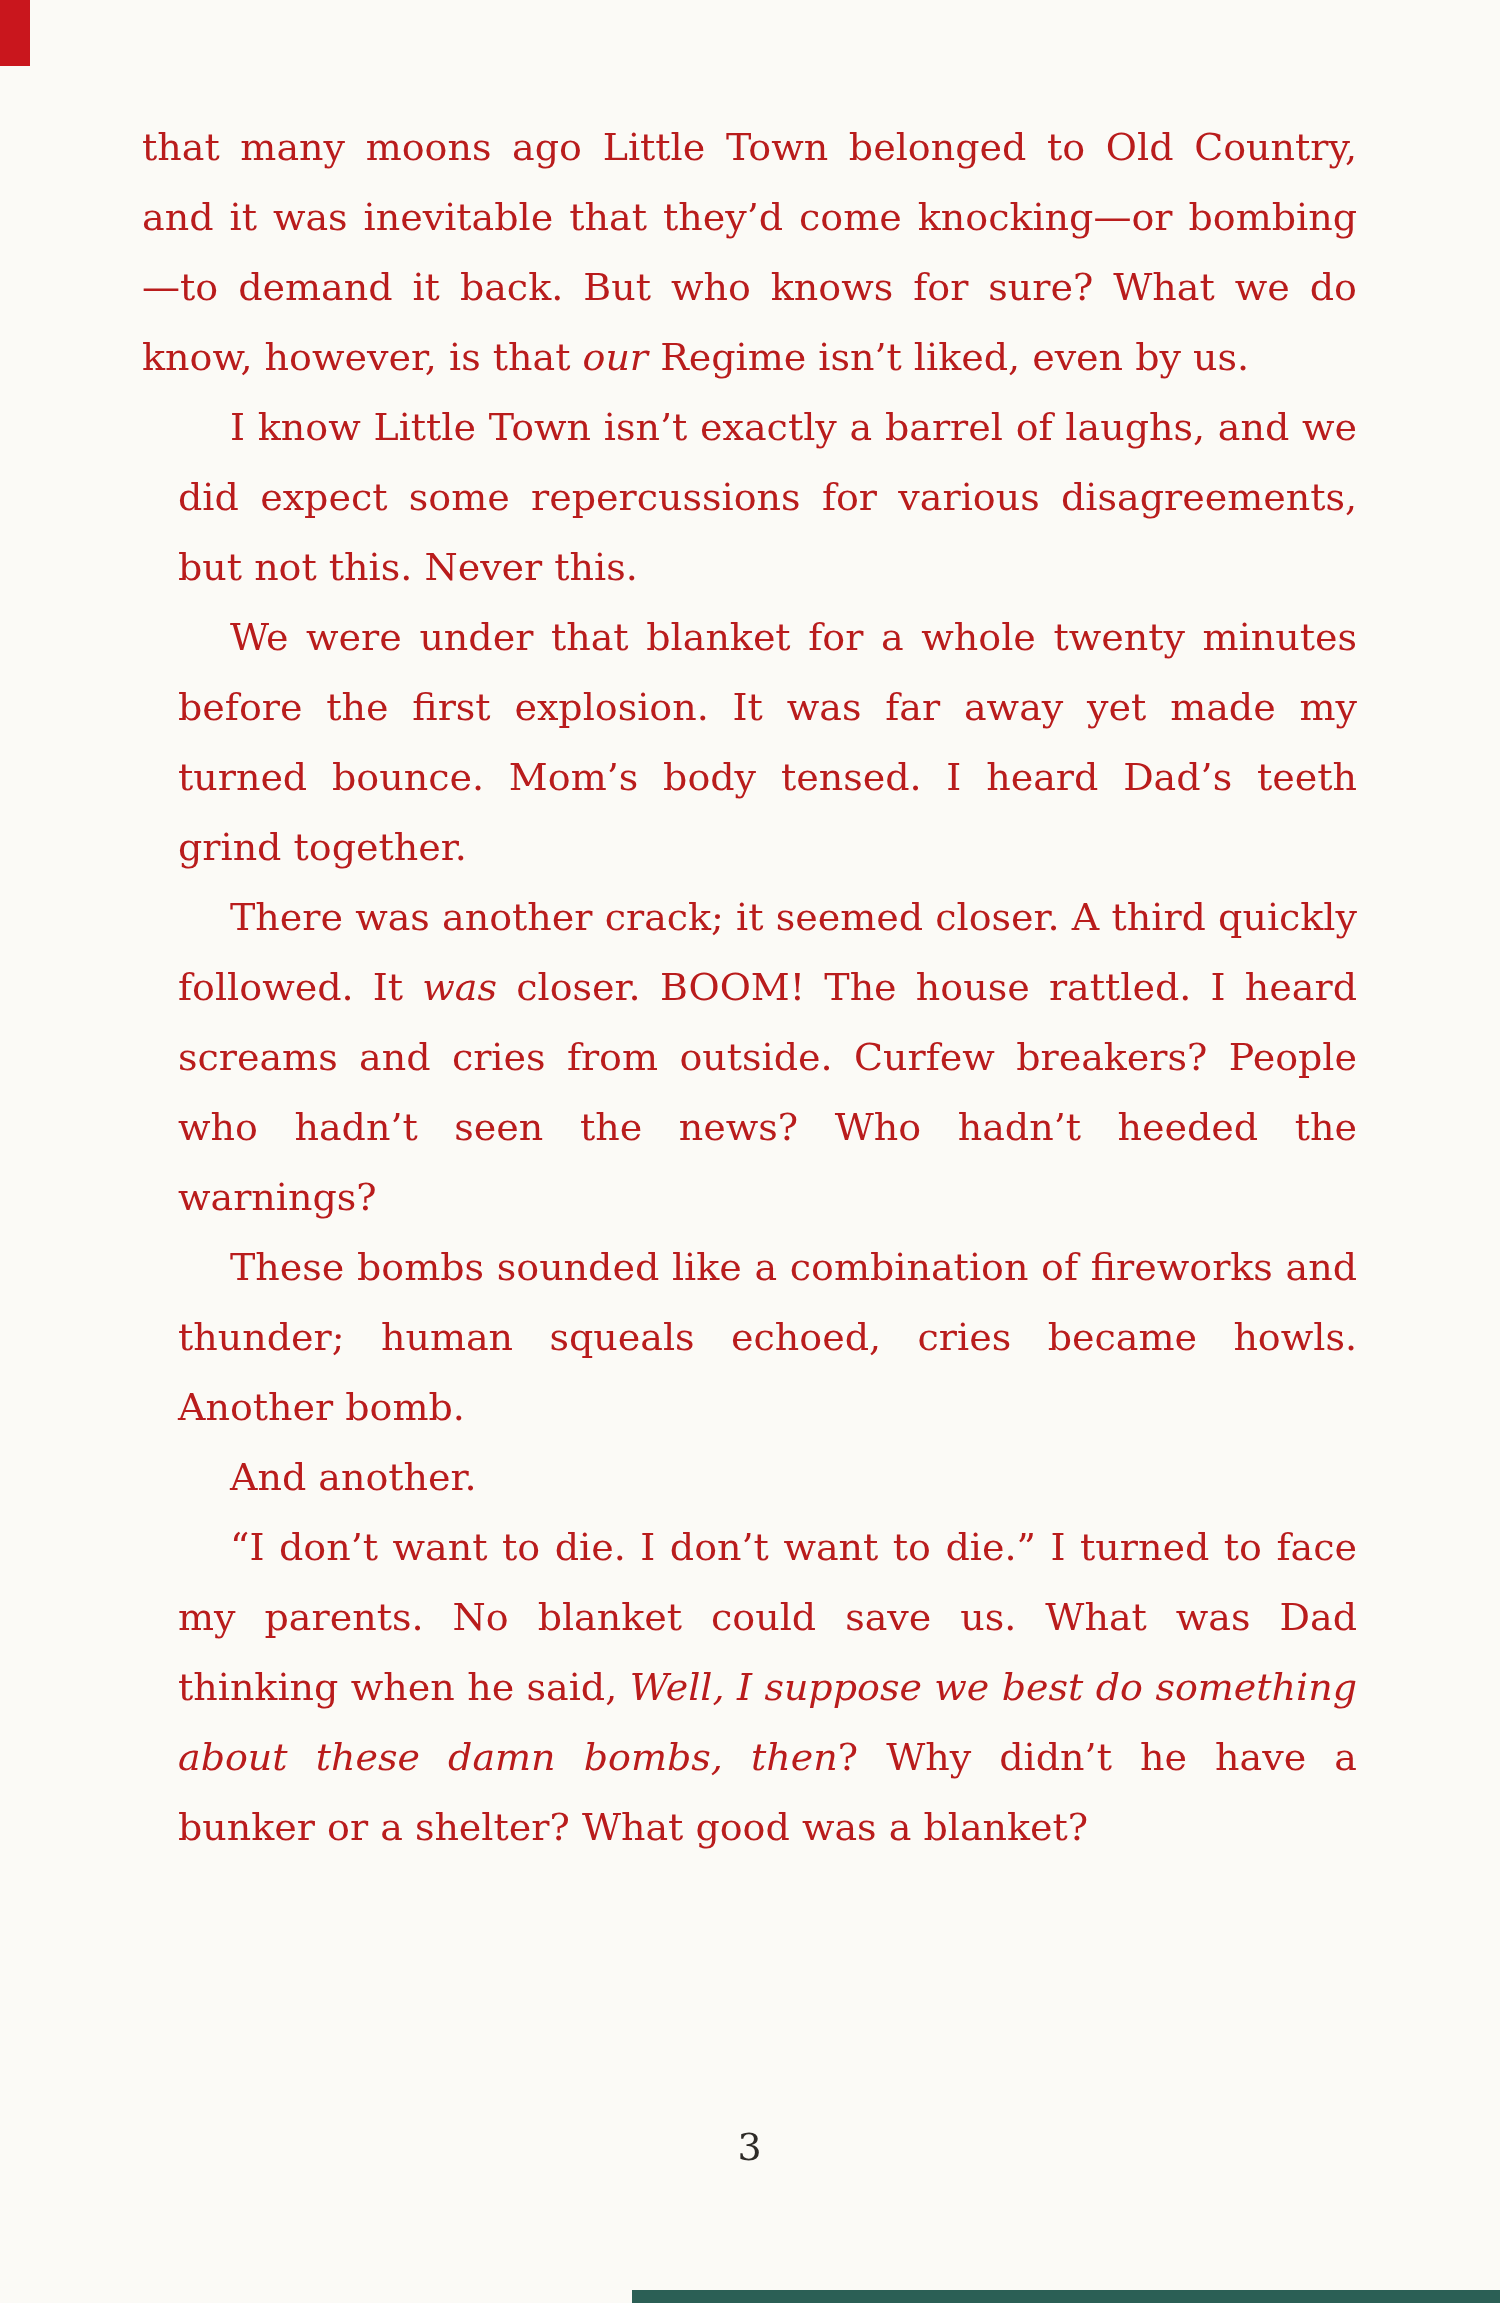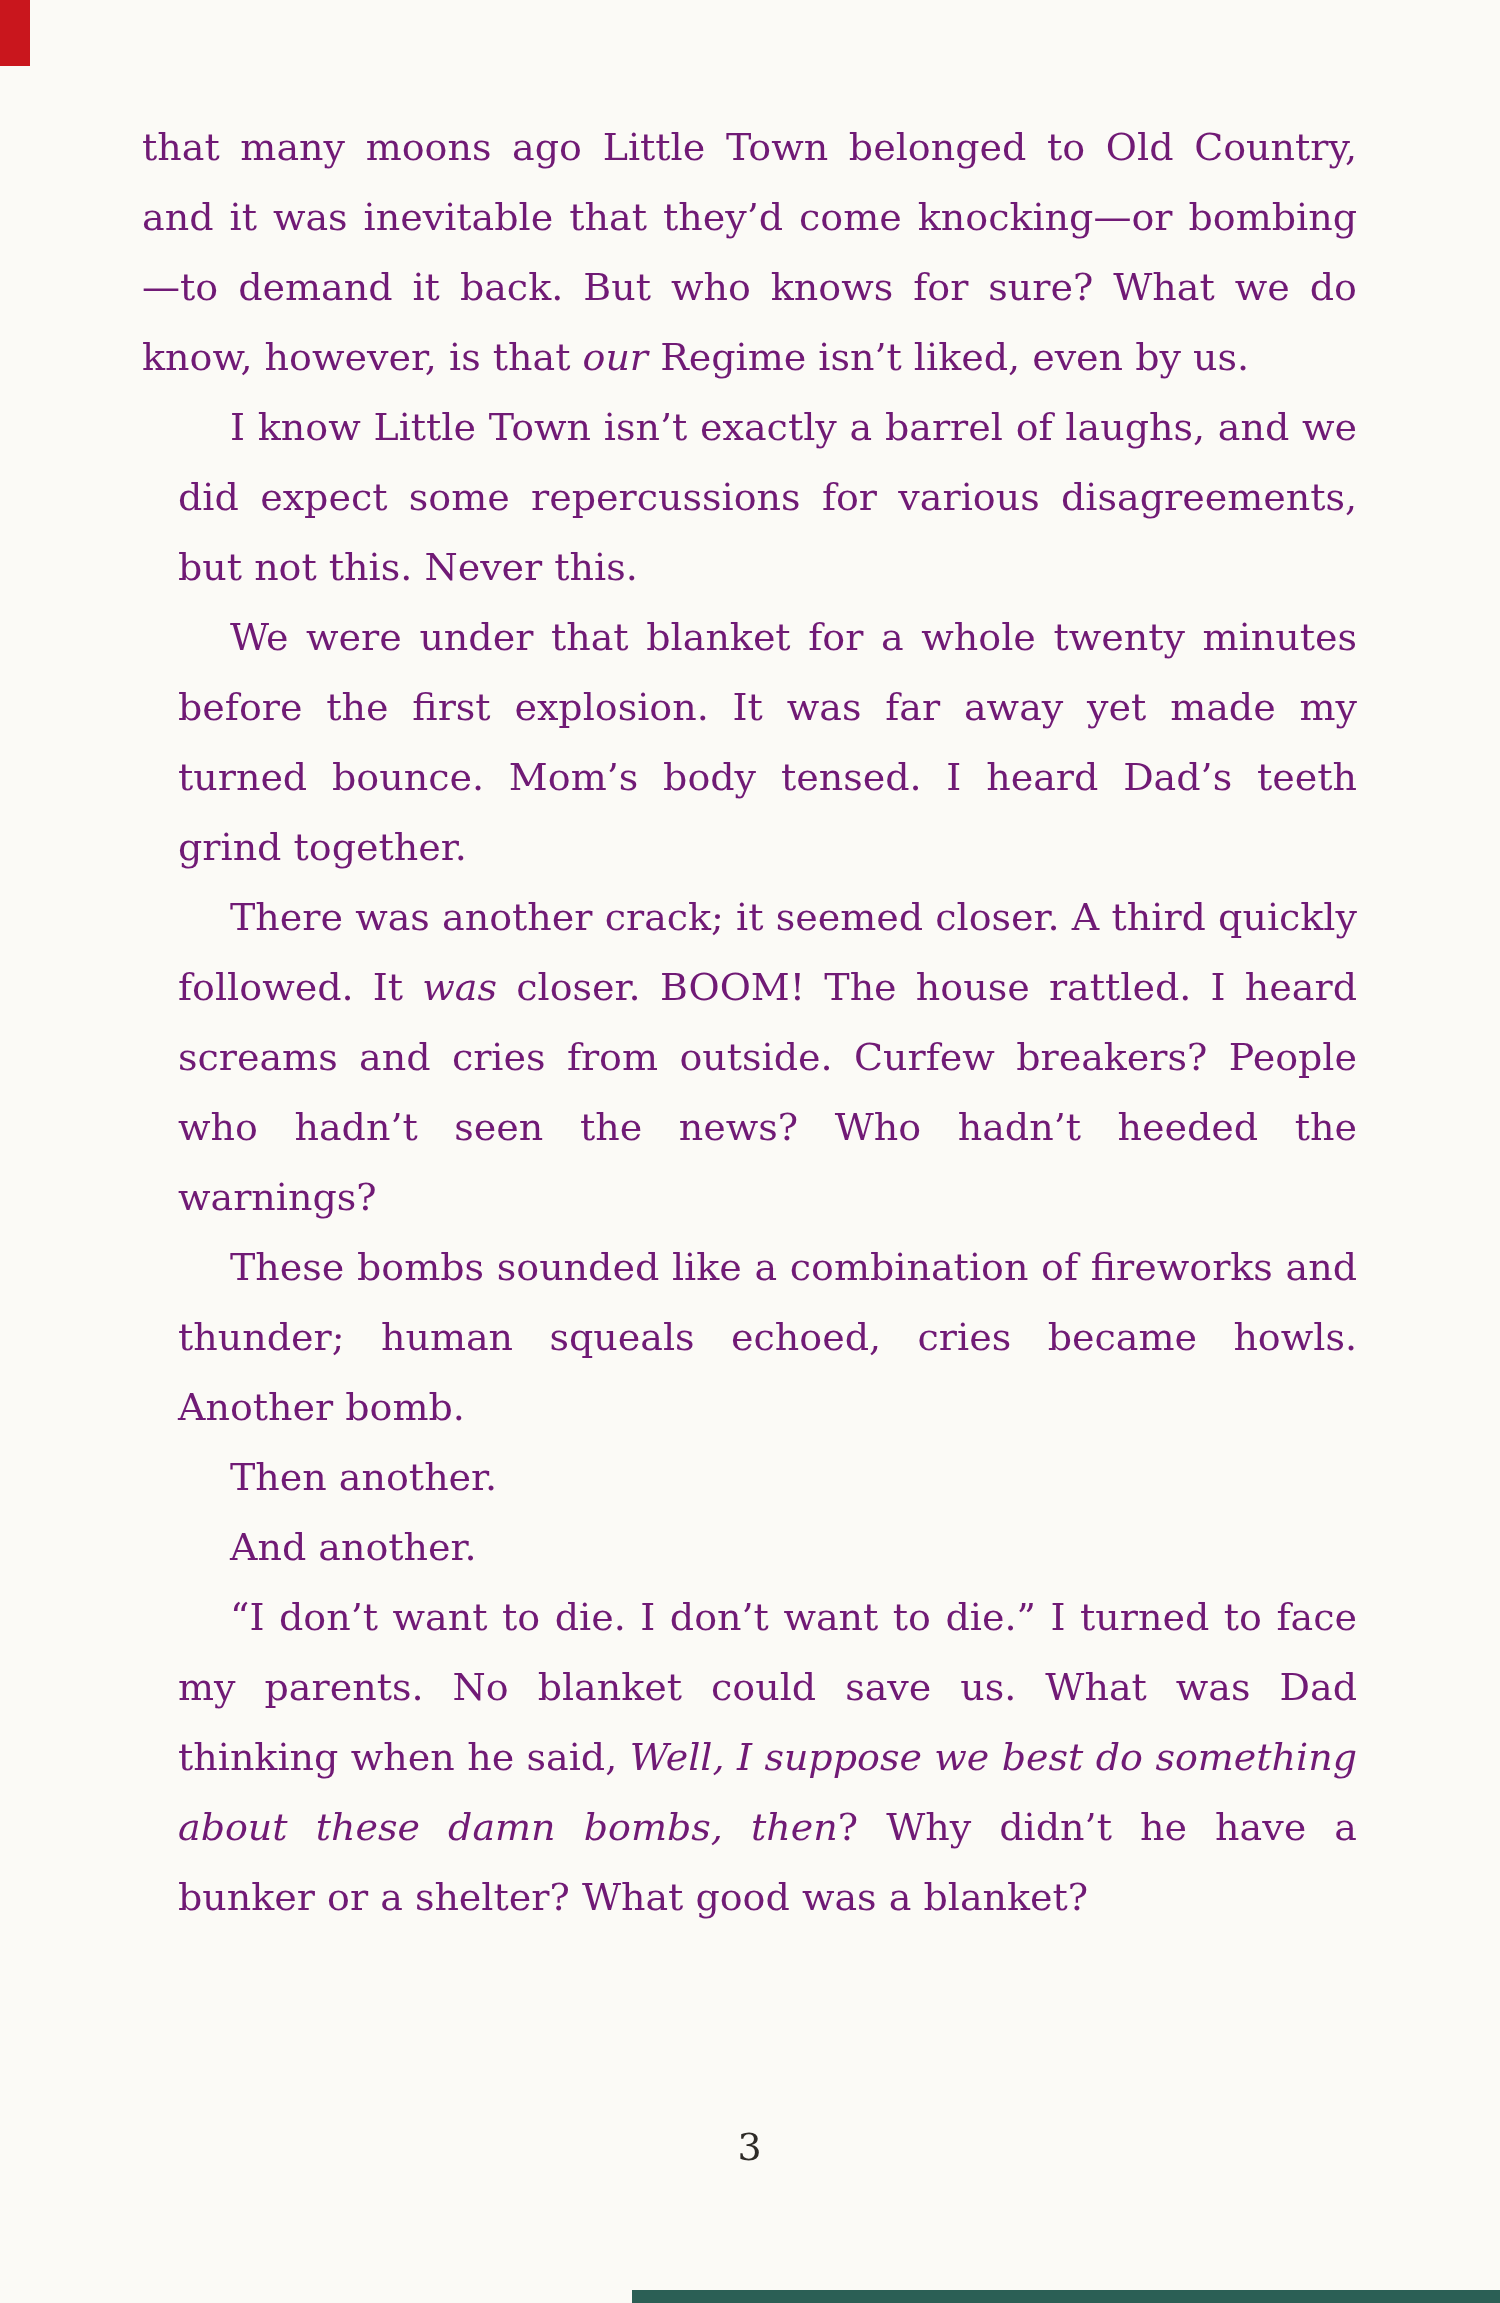--- a/index.html
+++ b/index.html
@@ -62,25 +62,24 @@
     bottom: 0;
     width: 868px;
     height: 13px;
   }
 </style>
 </head>
 <body style="background: rgb(251, 250, 246);">
 
 <div class="scan-page" style="background: rgb(251, 250, 246);">
   <div class="cover-edge-red" style="background: rgb(201, 22, 29);"></div>
-  <div class="text-block" style="color: #701a75;">
+  <div class="text-block" style="color: #b91c1c;">
       <p><span>that many moons ago Little Town belonged to Old Country, and it was inevitable that they’d come knocking—or bombing—to demand it back. But who knows for sure? What we do know, however, is that </span><span class="italic">our</span><span> Regime isn’t liked, even by us.</span></p>
       <p class="indent"><span>I know Little Town isn’t exactly a barrel of laughs, and we did expect some repercussions for various disagreements, but not this. Never this.</span></p>
       <p class="indent"><span>We were under that blanket for a whole twenty minutes before the first explosion. It was far away yet made my turned bounce. Mom’s body tensed. I heard Dad’s teeth grind together.</span></p>
       <p class="indent"><span>There was another crack; it seemed closer. A third quickly followed. It </span><span class="italic">was</span><span> closer. BOOM! The house rattled. I heard screams and cries from outside. Curfew breakers? People who hadn’t seen the news? Who hadn’t heeded the warnings?</span></p>
       <p class="indent"><span>These bombs sounded like a combination of fireworks and thunder; human squeals echoed, cries became howls. Another bomb.</span></p>
-      <p class="indent"><span>Then another.</span></p>
       <p class="indent"><span>And another.</span></p>
       <p class="indent"><span>“I don’t want to die. I don’t want to die.” I turned to face my parents. No blanket could save us. What was Dad thinking when he said, </span><span class="italic">Well, I suppose we best do something about these damn bombs, then</span><span>? Why didn’t he have a bunker or a shelter? What good was a blanket?</span></p>
     </div>
   <div class="page-number" style="color: rgb(46, 43, 39);">3</div>
   <div class="cover-edge-teal" style="background: rgb(43, 95, 85);"></div>
 </div>
 
 </body></html>

